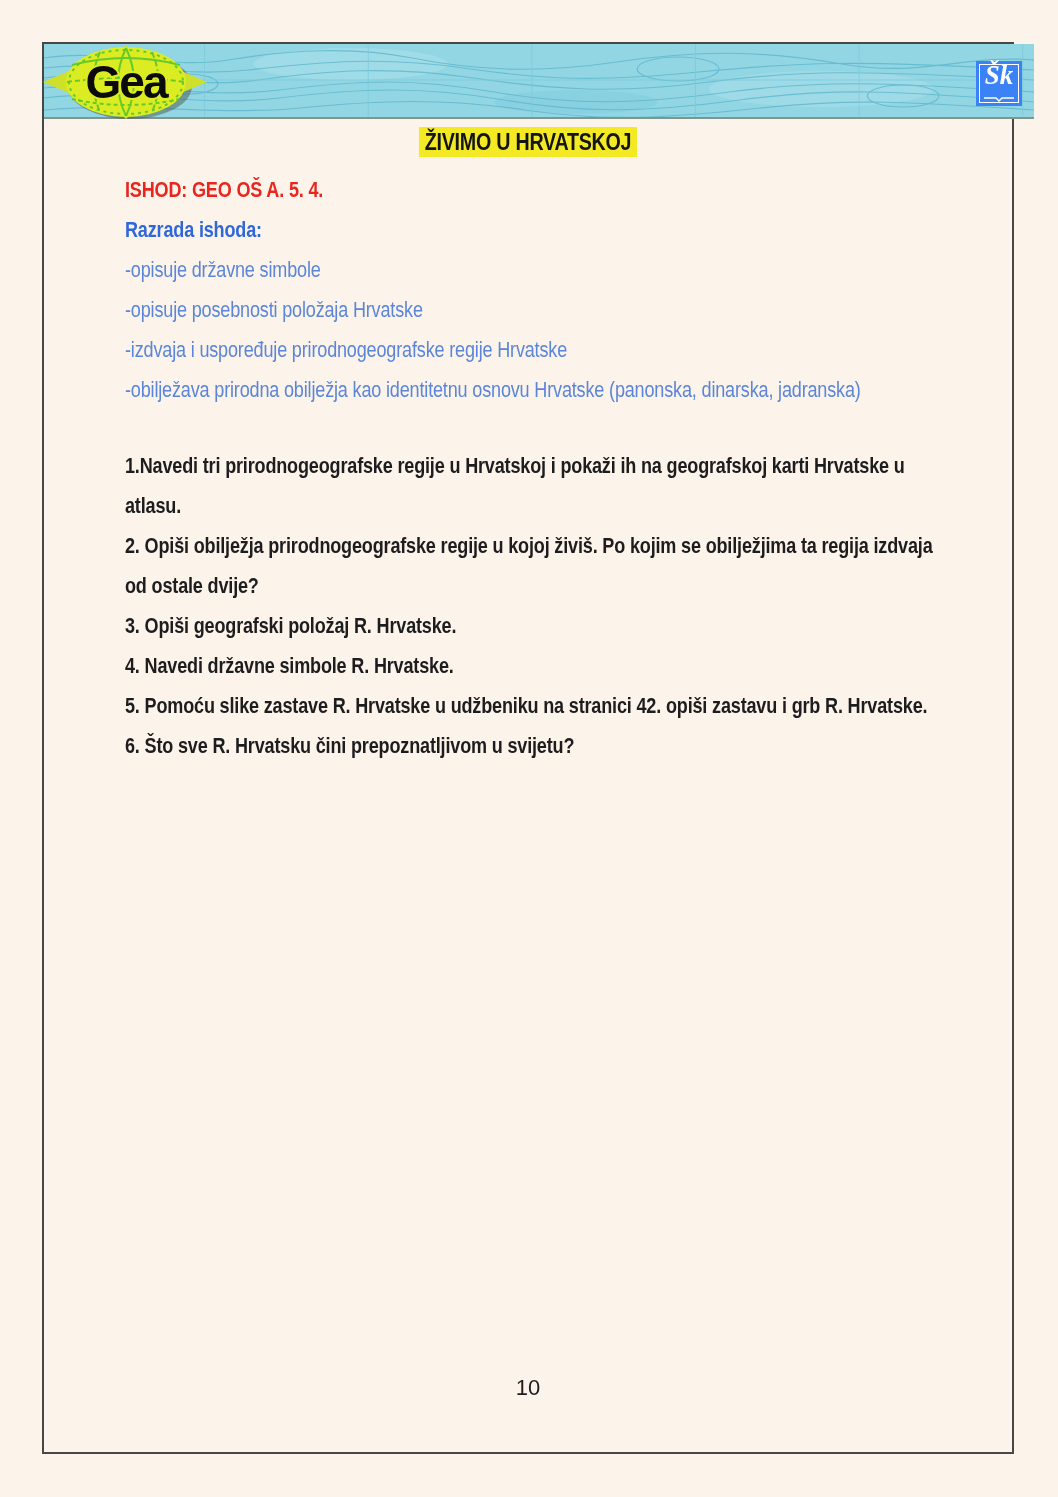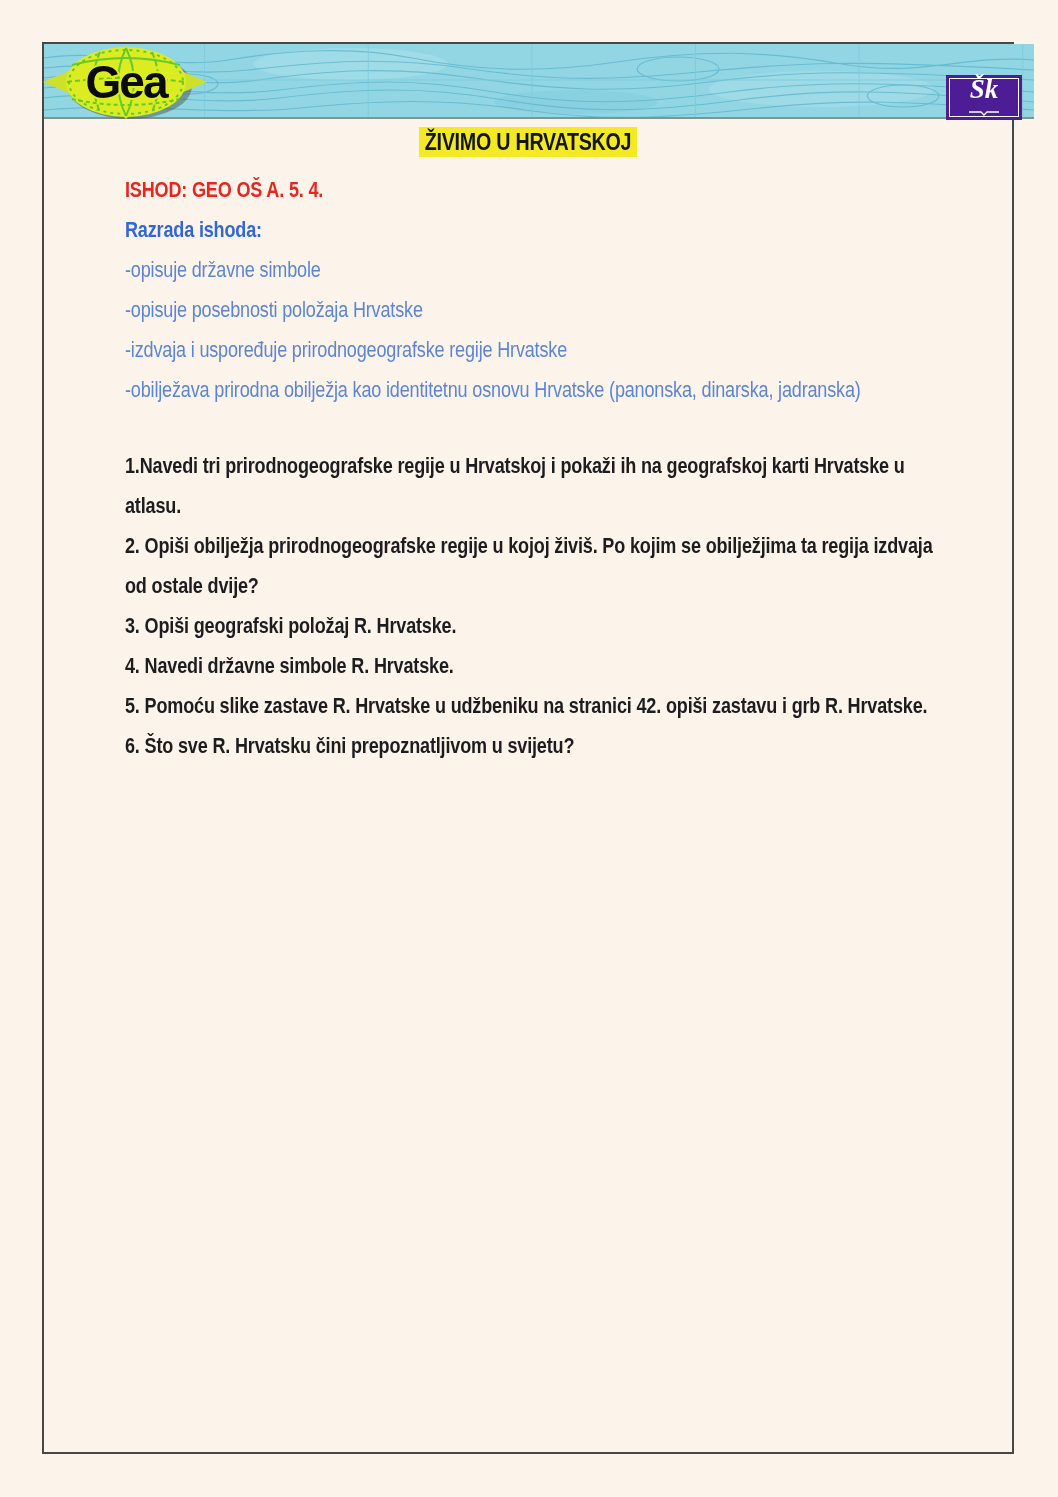--- a/index.html
+++ b/index.html
@@ -38,24 +38,24 @@
     position: absolute;
     left: -2px;
     top: 1px;
     width: 166px;
     height: 74px;
   }
 
   .sk-logo {
     position: absolute;
     right: 12px;
-    top: 31px;
-    width: 76px;
+    top: 17px;
+    width: 46px;
     height: 45px;
-    background: #4c1d95;
+    background: #3b82f6;
   }
   .sk-inner {
     position: absolute;
     inset: 3px;
     border: 1px solid #ffffff;
   }
   .sk-text {
     position: absolute;
     width: 100%;
     text-align: center;
@@ -210,14 +210,15 @@
         <p class="question">2. Opiši obilježja prirodnogeografske regije u kojoj živiš. Po kojim se obilježjima ta regija izdvaja od ostale dvije?</p>
         <p class="question">3. Opiši geografski položaj R. Hrvatske.</p>
         <p class="question">4. Navedi državne simbole R. Hrvatske.</p>
         <p class="question">5. Pomoću slike zastave R. Hrvatske u udžbeniku na stranici 42. opiši zastavu i grb R. Hrvatske.</p>
         <p class="question">6. Što sve R. Hrvatsku čini prepoznatljivom u svijetu?</p>
       </div>
 
     </div>
   </div>
 
+  <div class="page-number">10</div>
 
 </div>
 
 </body></html>

